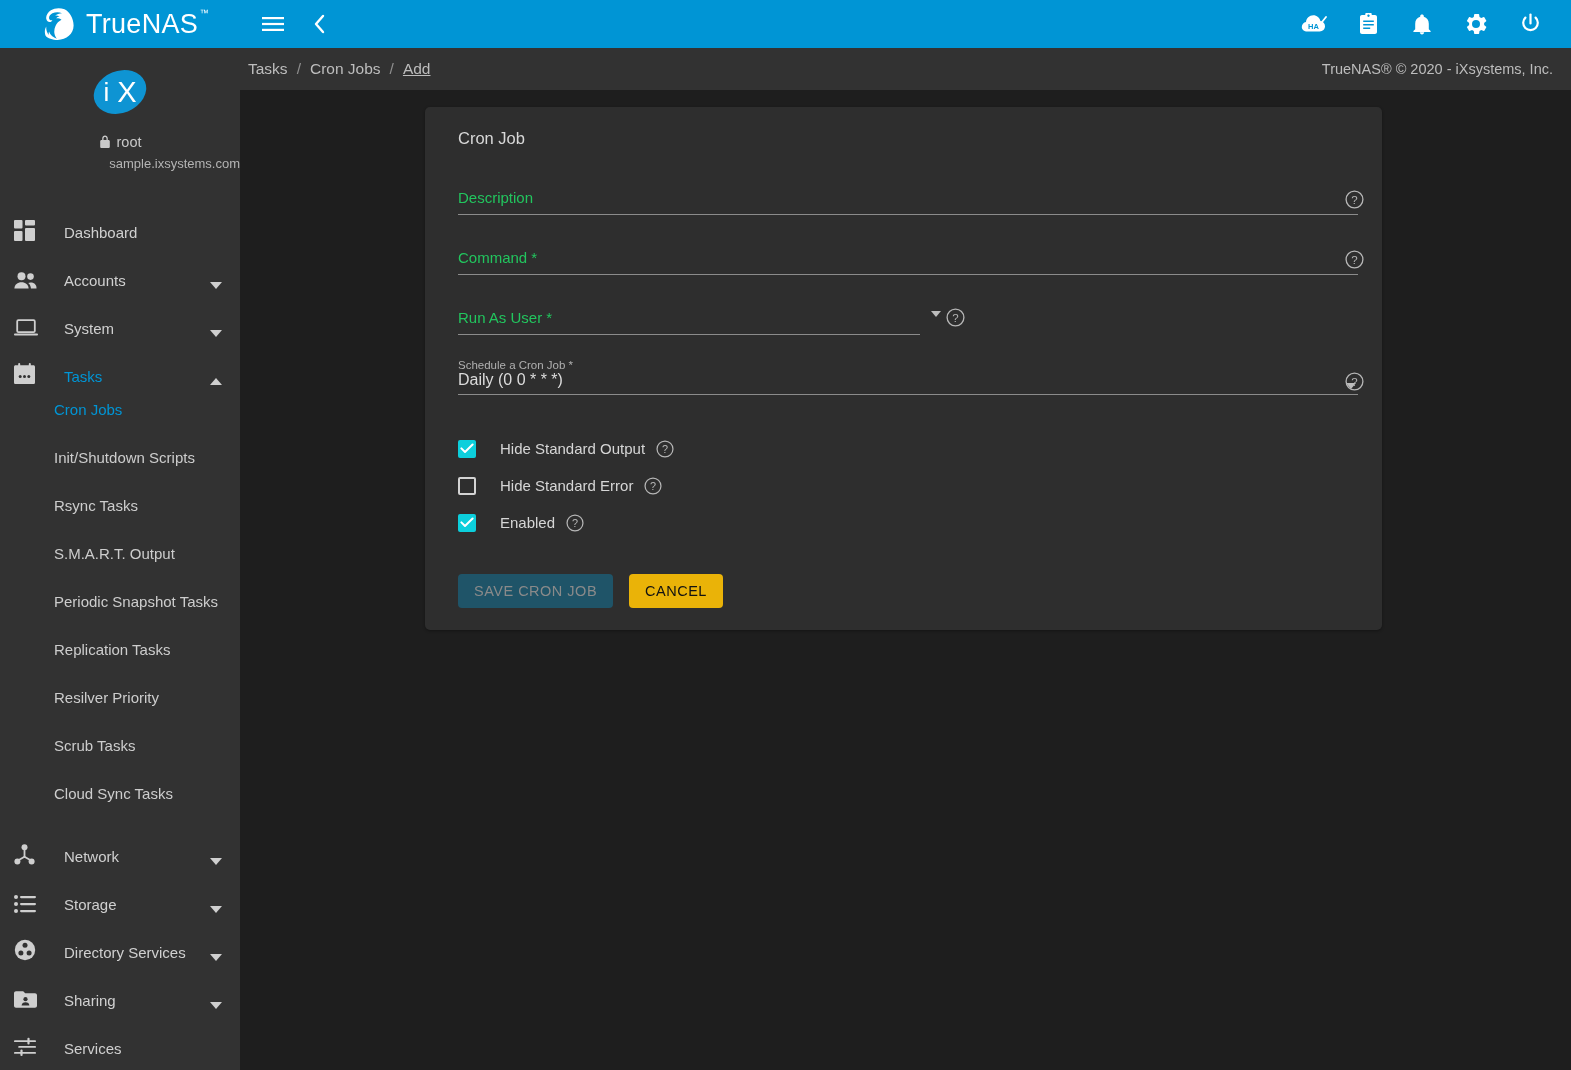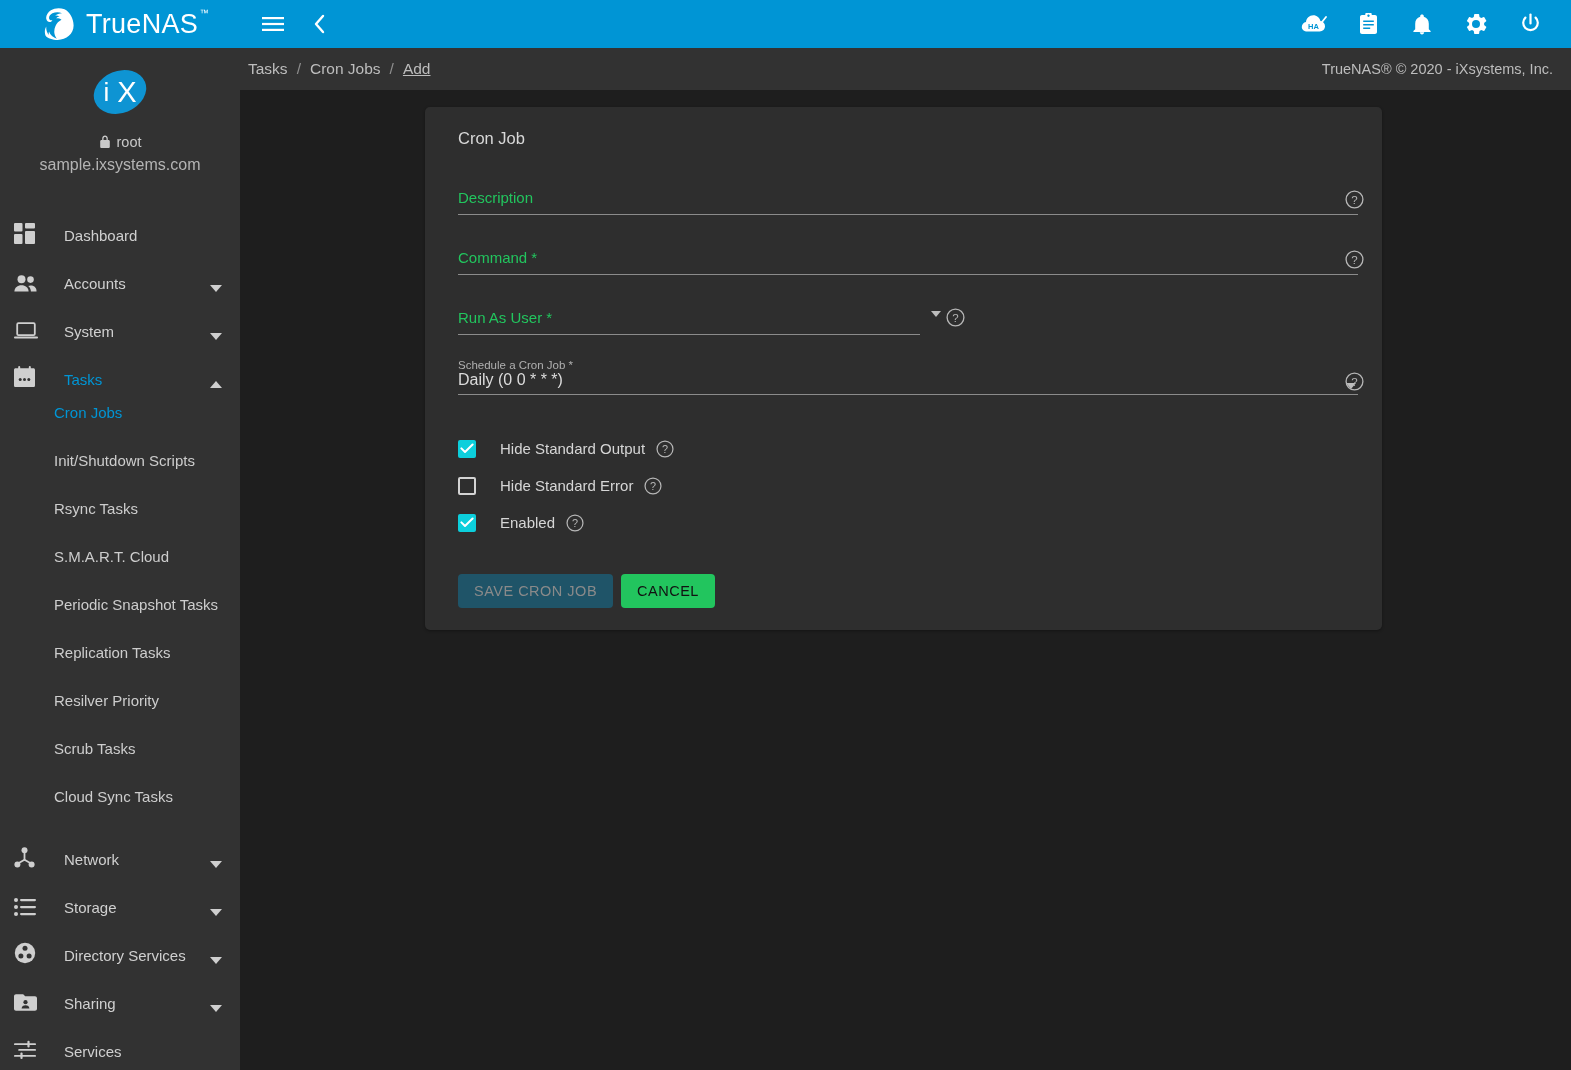--- a/index.html
+++ b/index.html
@@ -43,21 +43,21 @@
   .sidebar {
     width: 240px; flex: 0 0 240px; background: #323232;
     overflow: hidden; position: relative;
   }
   .profile { padding: 18px 0 14px; text-align: center; }
   .ix-logo { width: 62px; height: 52px; margin: 0 auto 16px; display: block; }
   .profile-user {
     color: #c9c9c9; font-size: 14.5px; display: flex; align-items: center;
     justify-content: center; gap: 6px; margin-bottom: 6px;
   }
-  .profile-host { color: #b4b4b4; font-size: 16px; }
+  .profile-host { color: #b4b4b4; font-size: 13px; text-align: right; }
 
   .nav { padding-top: 8px; }
   .nav-item {
     display: flex; align-items: flex-end; height: 48px; padding: 0 18px 0 14px;
     color: #d0d0d0; font-size: 15px; cursor: pointer; position: relative;
   }
   .nav-item .ni-icon {
     width: 30px; flex: 0 0 30px; display: flex; align-items: center; color: #cfcfcf;
   }
   .nav-item .ni-label { margin-left: 20px; flex: 1; white-space: nowrap; }
@@ -126,28 +126,28 @@
   .cbox {
     width: 18px; height: 18px; border-radius: 2px; display: flex;
     align-items: center; justify-content: center; cursor: pointer; flex: 0 0 18px;
   }
   .cbox.on { background: #0ccfdc; }
   .cbox.off { border: 2px solid #d3d3d3; background: transparent; }
   .check-label { color: #d6d6d6; font-size: 15px; margin-left: 24px; white-space: nowrap; text-align: center; }
   .check-help { margin-left: 11px; display: flex; align-items: center; cursor: pointer; }
 
   
-  .btn-row { display: flex; gap: 8px; margin: 33px 0 0 15px; }
+  .btn-row { display: flex; gap: 16px; margin: 33px 0 0 15px; }
   .btn {
     border: none; border-radius: 4px; font-size: 14.5px; font-weight: 500;
     letter-spacing: .5px; padding: 0 16px; height: 34px; cursor: pointer;
     font-family: "Liberation Sans", sans-serif;
   }
   .btn-save { background: #1f5468; color: #8a8a8a; }
-  .btn-cancel { background: #22c55e; color: #121212; }
+  .btn-cancel { background: #eab308; color: #121212; }
 </style>
 </head>
 <body>
 
 <div class="app">
 
   <div class="topbar">
     <div class="brand">
       <svg class="brand-logo" viewBox="0 0 34 32">
         <path fill="#ffffff" d="M22.5 1.2c-4.6-1.7-9.9-1.4-13.6 1.1C5.6 4.5 3.6 8.1 4.3 11c.5 2.1 2.3 3.3 4 2.9 1.1-.2 1.8-1 2-1.9-1.6.6-2.9-.3-3.2-1.6-.4-1.8 1-3.9 3.3-5.1 2.9-1.5 6.7-1.5 9.6-.1-2.9.1-5.2 1-6.9 2.4 1.4-.2 3 0 4.5.7-1.3.3-2.6 1-3.7 2.1 1.7-.3 3.9.1 5.6 1.4-2.7 1.3-4.8 3.5-6 6.1-1.2 2.6-1.5 5.4-1 7.9.4 2 1.3 3.7 2.4 4.9-3.7-1-6.7-3.6-7.9-7.1-.3 1.1-.4 2.3-.2 3.5-2-2.5-2.8-5.6-2.5-8.5-1.7 2.9-1.9 6.3-.7 9.2C5.5 30.3 10.7 32 15.6 32c8.8 0 16-6.2 16-14.4 0-7.7-4.2-13.9-9.1-16.4z"></path>
@@ -300,21 +300,21 @@
         <div class="sub-item active">
           <span>Cron Jobs</span>
         </div>
         <div class="sub-item">
           <span>Init/Shutdown Scripts</span>
         </div>
         <div class="sub-item">
           <span>Rsync Tasks</span>
         </div>
         <div class="sub-item">
-          <span>S.M.A.R.T. Cloud</span>
+          <span>S.M.A.R.T. Output</span>
         </div>
         <div class="sub-item">
           <span>Periodic Snapshot Tasks</span>
         </div>
         <div class="sub-item">
           <span>Replication Tasks</span>
         </div>
         <div class="sub-item">
           <span>Resilver Priority</span>
         </div>

